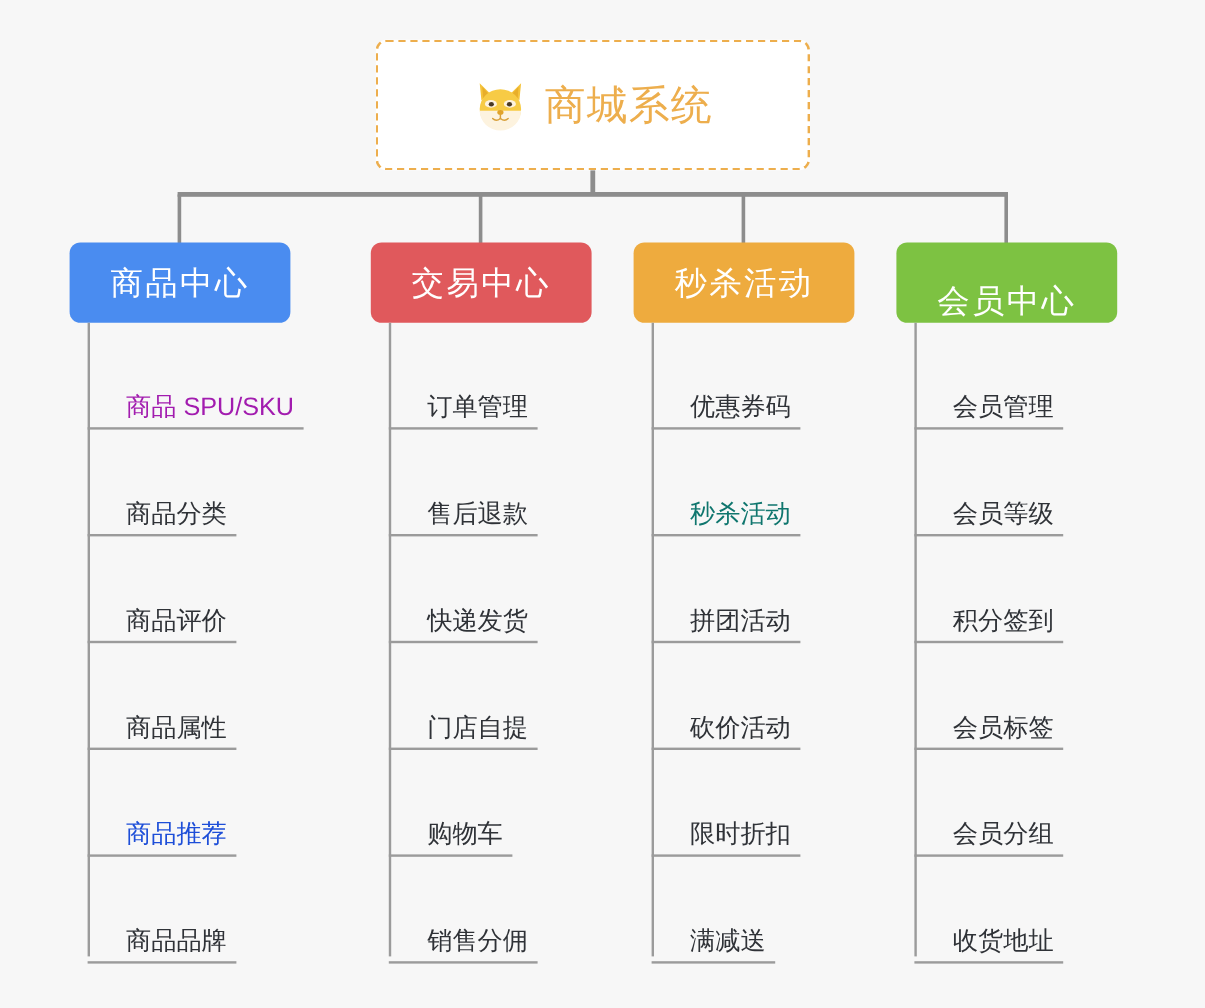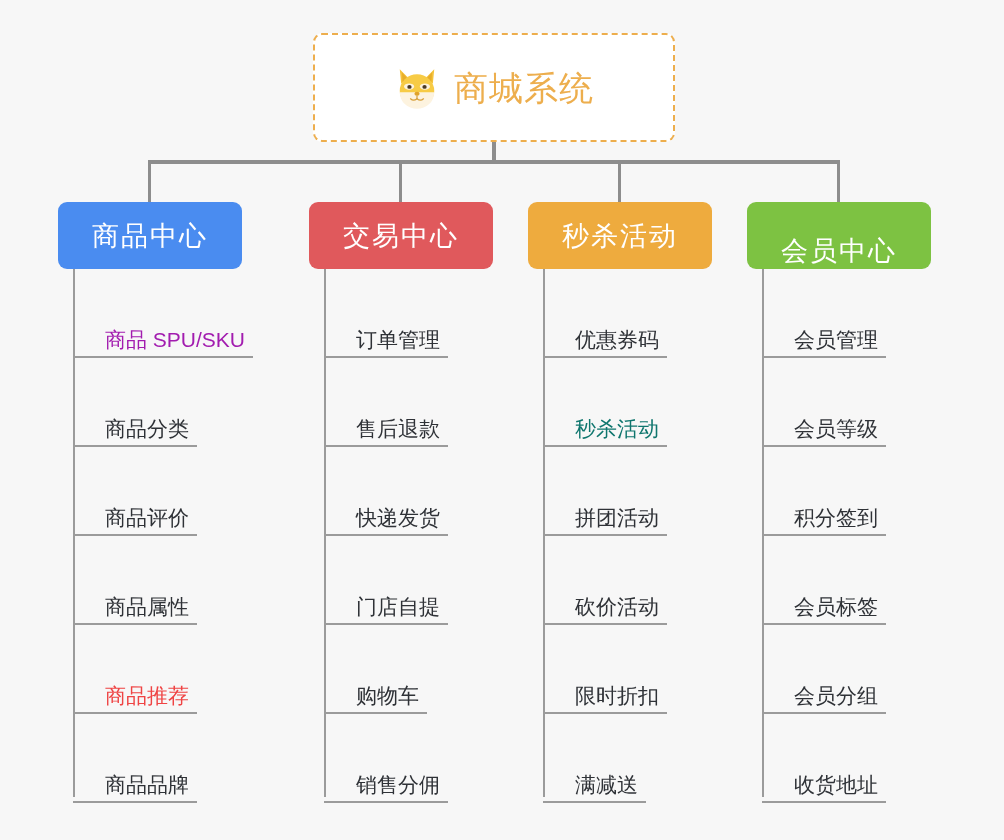--- a/index.html
+++ b/index.html
@@ -182,21 +182,21 @@
       </div>
       <div class="leaf-item">
         <span class="leaf-label" style="color: rgb(47, 50, 55);">商品评价</span>
         <span class="leaf-underline" style="background: rgb(155, 155, 155); width: 124px;"></span>
       </div>
       <div class="leaf-item">
         <span class="leaf-label" style="color: rgb(47, 50, 55);">商品属性</span>
         <span class="leaf-underline" style="background: rgb(155, 155, 155); width: 124px;"></span>
       </div>
       <div class="leaf-item">
-        <span class="leaf-label" style="color: #ef4444;">商品推荐</span>
+        <span class="leaf-label" style="color: #1d4ed8;">商品推荐</span>
         <span class="leaf-underline" style="background: rgb(155, 155, 155); width: 124px;"></span>
       </div>
       <div class="leaf-item">
         <span class="leaf-label" style="color: rgb(47, 50, 55);">商品品牌</span>
         <span class="leaf-underline" style="background: rgb(155, 155, 155); width: 124px;"></span>
       </div>
     </div>
   </div>
 
   <div class="column" style="left:309px;">

